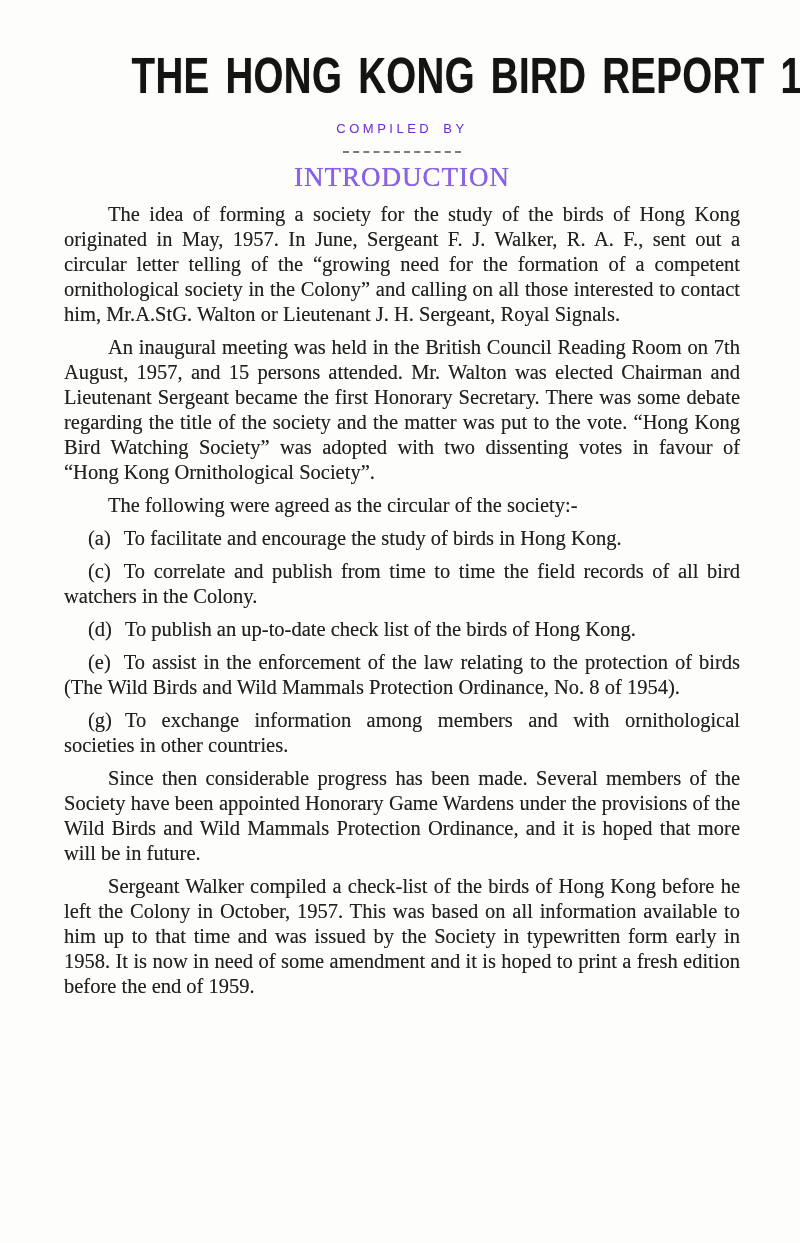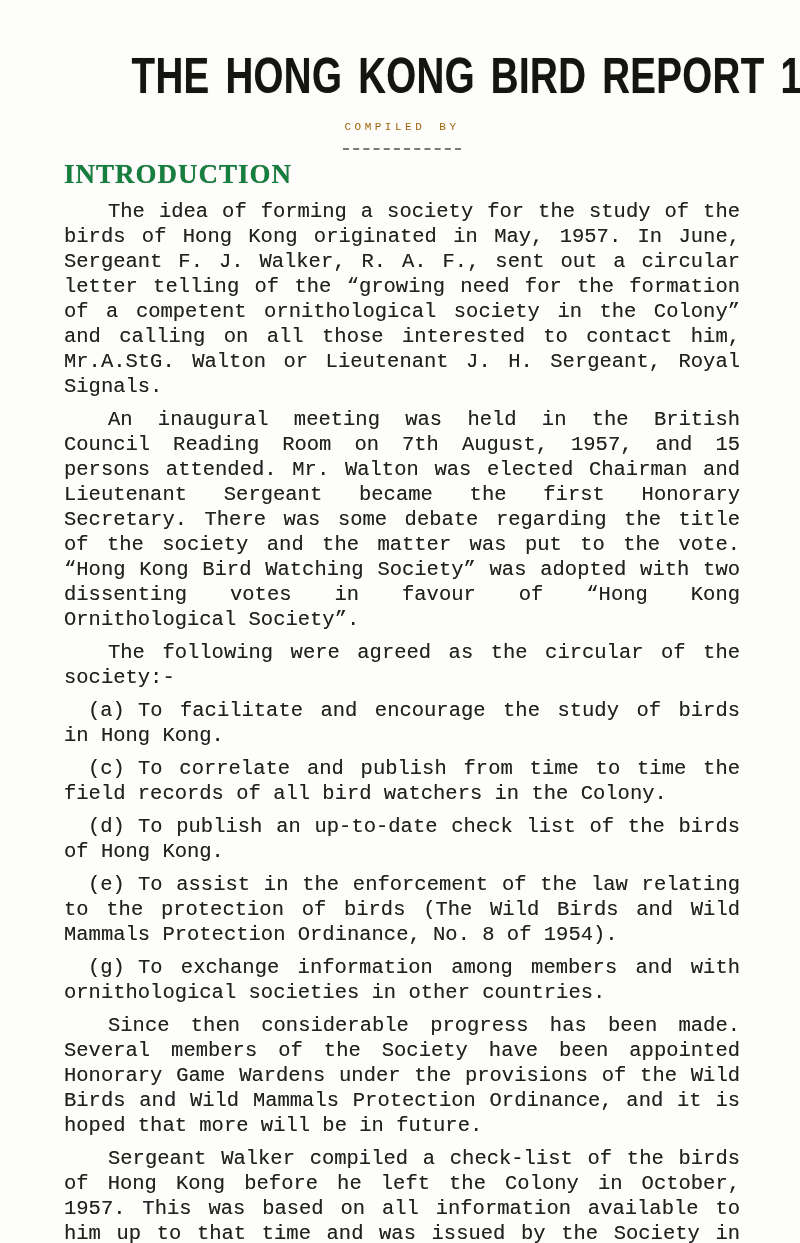--- a/index.html
+++ b/index.html
@@ -31,63 +31,63 @@
     word-spacing: 6px;
     color: #141413;
     transform: scaleX(0.80) scaleY(1.04);
     transform-origin: 50% 50%;
     white-space: nowrap;
     text-shadow: 0 0 0.8px rgba(10,10,10,0.6);
   }
   .compiled-by {
     margin-top: 21px;
     text-align: center;
-    font-family: Liberation Mono, monospace;
-    font-size: 11px;
+    font-family: Liberation Sans, sans-serif;
+    font-size: 13px;
     letter-spacing: 3.5px;
     word-spacing: 4px;
-    color: #a16207;
+    color: #6d28d9;
   }
   .compilers {
     margin-top: 7px;
     text-align: center;
     font-family: "Liberation Sans", "DejaVu Sans", sans-serif;
     font-size: 16px;
     letter-spacing: 2.2px;
     word-spacing: 5px;
     color: #2b2a28;
   }
   .rule {
     width: 118px;
     height: 0;
     margin: 15px auto 0 auto;
     border-top: 2px solid #7b7a76;
     border-top-style: dashed;
   }
   .section-heading {
     margin: 10px 0 0 0;
+    text-align: center;
     font-family: "Liberation Serif", "DejaVu Serif", serif;
-    font-weight: 700;
+    font-weight: 400;
     font-size: 27px;
     line-height: 1.1;
     letter-spacing: 1px;
-    color: #15803d;
+    color: #8b5cf6;
     text-shadow: 0 0 0.7px rgba(10,10,10,0.55);
   }
   
   .body-text {
     margin-top: 9px;
   }
   .para {
     margin: 0 0 8px 0;
     font-size: 20.5px;
     line-height: 25px;
     text-align: justify;
     text-shadow: 0 0 0.5px rgba(25,25,25,0.45);
-    font-family: Liberation Mono, monospace;
   }
   .para.indent { text-indent: 44px; }
   .para.obj    { text-indent: 24px; }
   .obj .marker { margin-right: 13px; }
   .para:last-child { margin-bottom: 0; }
 </style>
 </head>
 <body>
 
 <div class="page">

